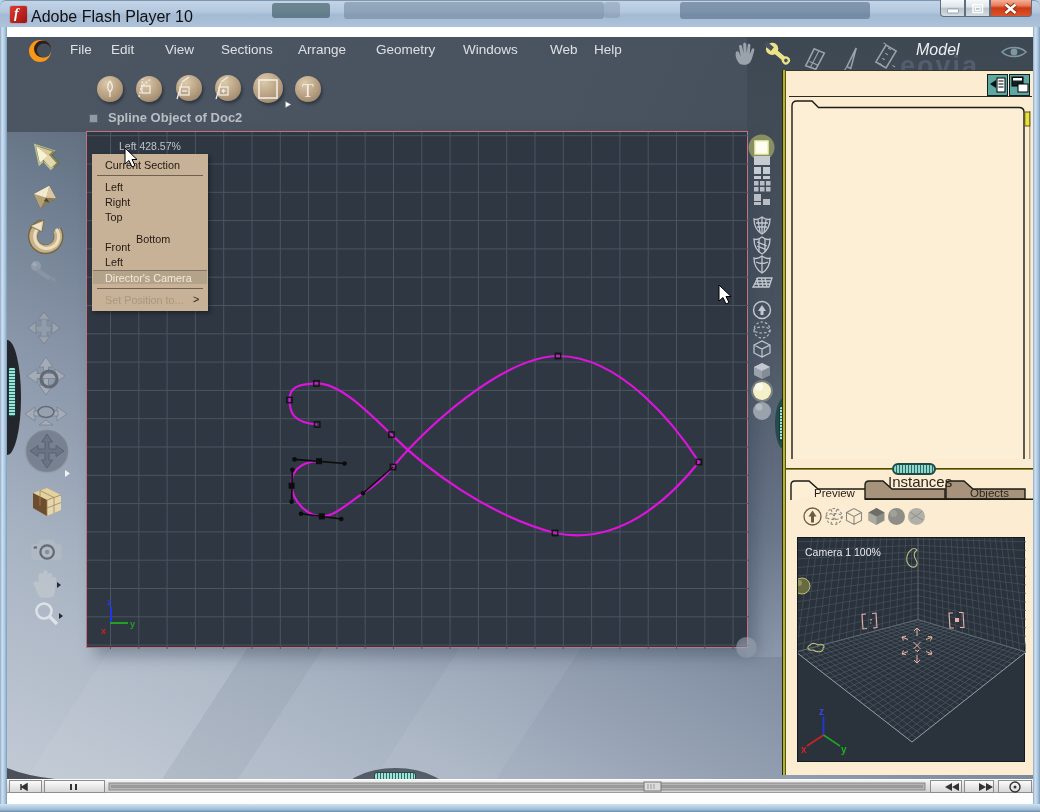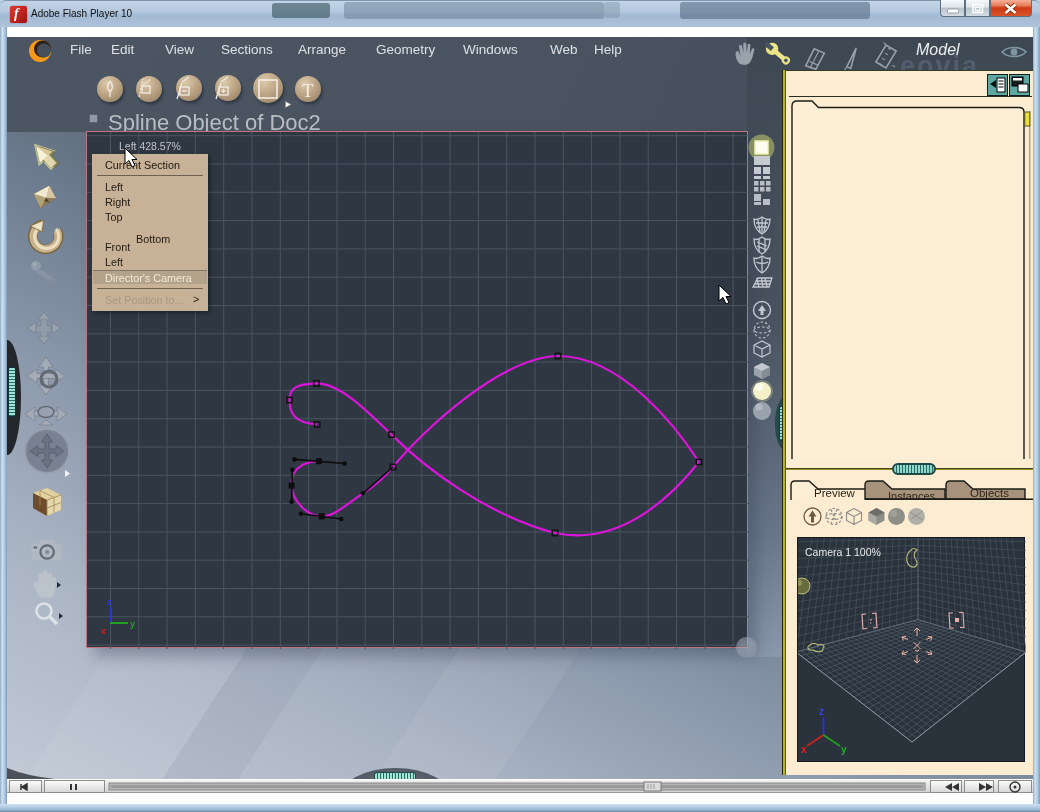--- a/index.html
+++ b/index.html
@@ -5,21 +5,21 @@
 * { margin:0; padding:0; box-sizing:border-box; }
 html,body { width:1040px; height:812px; overflow:hidden; font-family:"Liberation Sans", sans-serif; }
 #win { position:absolute; left:0; top:0; width:1040px; height:812px; background:#b9d3ea; }
 
 #titlebar { position:absolute; left:0; top:0; width:1040px; height:27px; border-radius:6px 6px 0 0;
   background:linear-gradient(#c3d4e7 0%, #b4c8de 40%, #a3bad4 55%, #aec3da 100%);
   border-top:1px solid #7f97ad; overflow:hidden; }
 .ghost { position:absolute; border-radius:3px; }
 #flashicon { position:absolute; left:10px; top:5px; width:17px; height:17px; background:linear-gradient(135deg,#e03a2e,#9e1211); border-radius:2px; box-shadow:0 0 1px #601; }
 #flashicon span { position:absolute; left:4px; top:0px; color:#fff; font-size:14px; font-weight:bold; font-style:italic; font-family:"Liberation Serif",serif; }
-#title-text { position:absolute; left:31px; top:7px; font-size:10px; color:#101010; }
+#title-text { position:absolute; left:31px; top:7px; font-size:16px; color:#101010; }
 
 #caps { position:absolute; left:940px; top:0px; width:92px; height:18px; }
 .cap { position:absolute; top:0; height:17px; border:1px solid #5e6f80; border-top:none; background:linear-gradient(#f6f8fa 0%,#dde4ea 45%,#b9c4cd 50%,#d4dce2 100%); }
 #cap-min { left:0; width:25px; border-radius:0 0 0 4px; }
 #cap-max { left:25px; width:25px; }
 #cap-close { left:50px; width:42px; border-radius:0 0 4px 0;
   background:linear-gradient(#f6b09a 0%,#e67c59 35%,#ce3a15 50%,#d9542c 100%); }
 
 .winborder { position:absolute; background:linear-gradient(90deg,#8fa9c2 0%,#cfe2f2 30%,#a9c6e0 70%,#7e9ab4 100%); }
 #wb-left { left:0; top:27px; width:7px; height:777px; }
@@ -36,21 +36,21 @@
 #topband2 { position:absolute; left:740px; top:0px; width:286px; height:620px; background:linear-gradient(#3e4853 0%, #49535f 45%, #69768a 80%, #8b98ab 100%); }
 
 .menu-item { position:absolute; top:5px; font-size:13.5px; color:#dde0e4; }
 #logo { position:absolute; left:20px; top:1px; width:26px; height:26px; }
 #eovia { position:absolute; left:893px; top:14px; font-size:27px; font-weight:bold; color:#525e6e; letter-spacing:2px; }
 #model-label { position:absolute; left:909px; top:4px; font-size:16px; font-style:italic; color:#eceff2; }
 
 .rbtn { position:absolute; border-radius:50%; background:radial-gradient(circle at 38% 28%, #dcc9ab 0%, #b59d7e 55%, #8d7960 100%); box-shadow:1.5px 2.5px 3px rgba(20,25,35,0.5); }
 
 #obj-bullet { position:absolute; left:82px; top:77px; width:9px; height:9px; background:#8f9aa6; border:1px solid #5a636e; }
-#obj-label { position:absolute; left:101px; top:73px; font-size:22px; color:#b9bec5; }
+#obj-label { position:absolute; left:101px; top:73px; font-size:13px; color:#b9bec5;font-weight:bold; }
 
 #canvas { position:absolute; left:79px; top:94px; width:662px; height:517px; background:#2e3742; border:1px solid #c4737e; box-shadow:9px 8px 14px rgba(55,65,85,0.4); }
 #cv-label { position:absolute; left:5px; top:8px; font-size:10.5px; color:#bfc3c9;padding-left:27px; }
 
 #corner-sphere { position:absolute; left:729px; top:600px; width:21px; height:21px; border-radius:50%; background:radial-gradient(circle at 38% 32%, rgba(175,185,198,0.55), rgba(138,148,163,0.45)); }
 
 #popup { position:absolute; left:85px; top:117px; width:116px; height:157px; background:#c7b197; box-shadow:2px 2px 4px rgba(0,0,0,0.4); }
 #popup .hdr { position:absolute; left:13px; top:5px; font-size:10.8px; color:#211810; }
 #popup .sep { position:absolute; left:5px; height:1px; background:#6e604e; width:106px; }
 #popup .mi { position:absolute; left:13px; font-size:10.8px; color:#241b12; }
@@ -492,21 +492,21 @@
           <div class="pill"></div>
         </div>
 
       <svg id="tabs" viewBox="0 0 243 20">
         <path d="M1 20 L1 5 Q1 1 5 1 L19 1 L28 9 L75 9" fill="#fdeed6" stroke="#1c1c14" stroke-width="1.4"></path>
         <path d="M75 19 L75 5 Q75 1 79 1 L93 1 L102 9 L155 9 L155 19 Z" fill="#a7927b" stroke="#1c1c14" stroke-width="1.4"></path>
         <path d="M156 19 L156 5 Q156 1 160 1 L174 1 L183 9 L235 9 L235 19 Z" fill="#a7927b" stroke="#1c1c14" stroke-width="1.4"></path>
         <line x1="75" y1="19.3" x2="243" y2="19.3" stroke="#1c1c14" stroke-width="1.4"></line>
       </svg>
       <div class="tabtext" style="left:16px;top:417px;color:#2a2118;position:absolute;font-size:11.5px;">Preview</div>
-      <div class="tabtext" style="left:90px;top:420px;color:#2e261c;position:absolute;font-size:11px;">Instances</div>
+      <div class="tabtext" style="left:90px;top:403px;color:#2e261c;position:absolute;font-size:15px;">Instances</div>
       <div class="tabtext" style="left:172px;top:417px;color:#2e261c;position:absolute;font-size:11.5px;">Objects</div>
 
       <svg id="shadebtns" viewBox="0 0 130 20">
           <g transform="translate(10.5,10.5)">
             <circle r="8.5" fill="none" stroke="#6b5b40" stroke-width="1.3"></circle>
             <path d="M0,-6 L4,0 L1.5,0 L1.5,6 L-1.5,6 L-1.5,0 L-4,0 Z" fill="#6b5b40"></path>
           </g>
           <g transform="translate(32,10.5)" stroke="#8a8a84" fill="none" stroke-width="1.2" stroke-dasharray="2.5 2">
             <circle r="8"></circle>
             <ellipse rx="8" ry="3"></ellipse>

